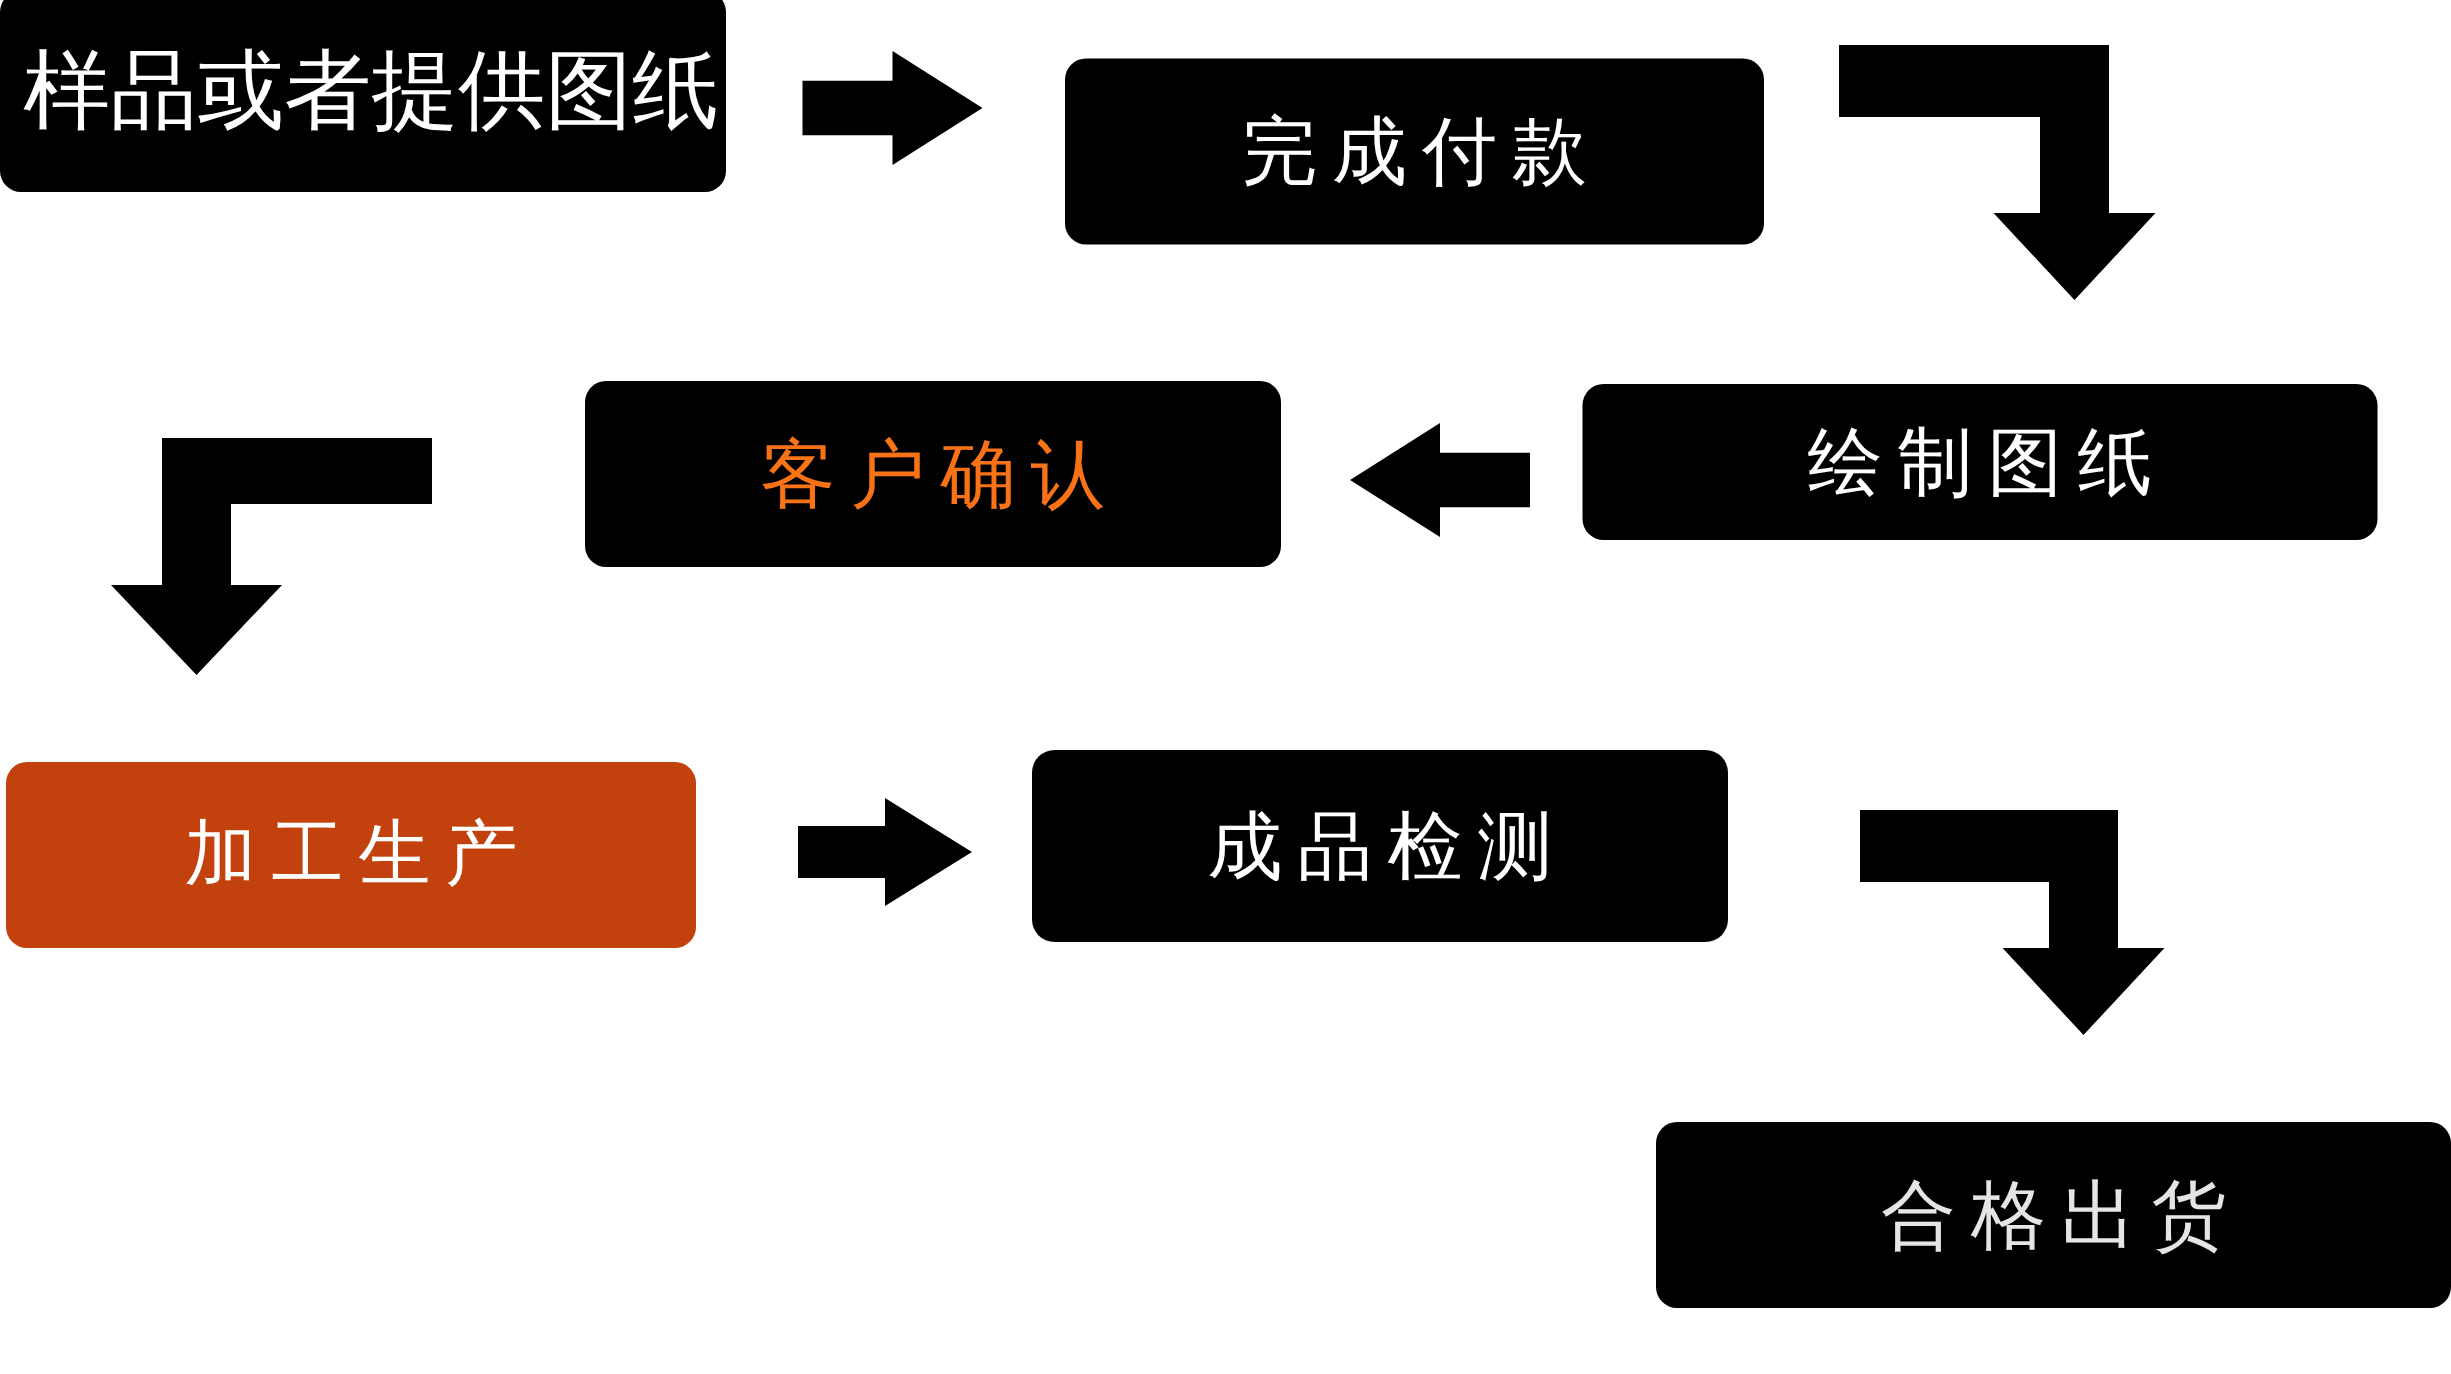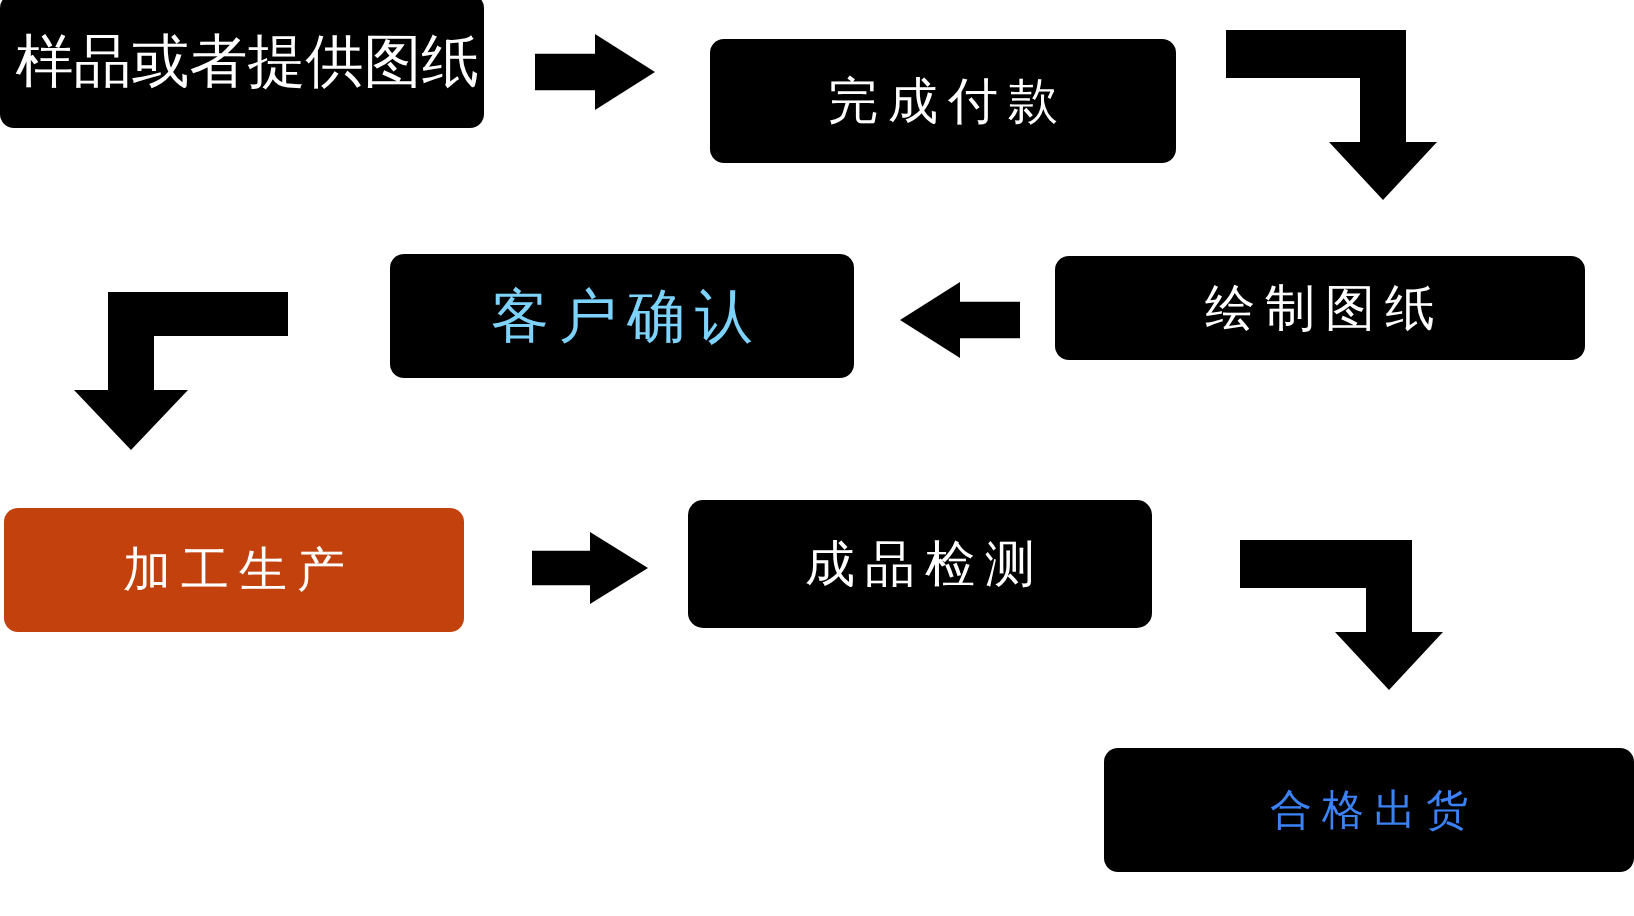--- a/index.html
+++ b/index.html
@@ -46,30 +46,30 @@
     <div class="node" style="left: 0px; top: -6px; width: 484px; height: 134px; background: rgb(0, 0, 0); border-radius: 14px;">
       <span class="node-label" style="font-size: 58px; letter-spacing: 0px; color: rgb(255, 255, 255); text-indent: 0px; margin-left: 11px;">样品或者提供图纸</span>
     </div>
     <div class="node" style="left: 710px; top: 4px; width: 466px; height: 124px; background: rgb(0, 0, 0); border-radius: 14px; margin-top: 35px;">
       <span class="node-label" style="font-size: 50px; letter-spacing: 10px; color: rgb(255, 255, 255); text-indent: 10px;">完成付款</span>
     </div>
     <div class="node" style="left: 1055px; top: 256px; width: 530px; height: 104px; background: rgb(0, 0, 0); border-radius: 14px;">
       <span class="node-label" style="font-size: 50px; letter-spacing: 10px; color: rgb(255, 255, 255); text-indent: 10px;">绘制图纸</span>
     </div>
     <div class="node" style="left: 390px; top: 254px; width: 464px; height: 124px; background: rgb(0, 0, 0); border-radius: 14px;">
-      <span class="node-label" style="font-size: 58px; letter-spacing: 10px; color: #7dd3fc; text-indent: 10px;">客户确认</span>
+      <span class="node-label" style="font-size: 50px; letter-spacing: 10px; color: #f97316; text-indent: 10px;">客户确认</span>
     </div>
     <div class="node" style="left: 4px; top: 508px; width: 460px; height: 124px; background: #c2410c; border-radius: 14px;">
       <span class="node-label" style="font-size: 48px; letter-spacing: 10px; color: rgb(255, 255, 255); text-indent: 10px;">加工生产</span>
     </div>
     <div class="node" style="left: 688px; top: 500px; width: 464px; height: 128px; background: rgb(0, 0, 0); border-radius: 15px;">
       <span class="node-label" style="font-size: 50px; letter-spacing: 10px; color: rgb(255, 255, 255); text-indent: 10px;">成品检测</span>
     </div>
     <div class="node" style="left: 1104px; top: 748px; width: 530px; height: 124px; background: rgb(0, 0, 0); border-radius: 14px;">
-      <span class="node-label" style="font-size: 42px; letter-spacing: 10px; color: #3b82f6; text-indent: 10px;">合格出货</span>
+      <span class="node-label" style="font-size: 50px; letter-spacing: 10px; color: #e5e5e5; text-indent: 10px;">合格出货</span>
     </div>
     <div class="arrow" style="left: 535px; top: 34px; width: 120px; height: 76px;">
       <svg width="120" height="76" viewBox="0 0 120 76">
         <path d="M0,19.76 L60,19.76 L60,0 L120,38 L60,76 L60,56.24 L0,56.24 Z" fill="#000000"></path>
       </svg>
     </div>
     <div class="arrow" style="left: 1226px; top: 30px; width: 180px; height: 170px;">
       <svg width="180" height="170" viewBox="0 0 180 170">
         <path d="M0,0 L180,0 L180,112 L211,112 L157,170 L103,112 L134,112 L134,48 L0,48 Z" fill="#000000"></path>
       </svg>

